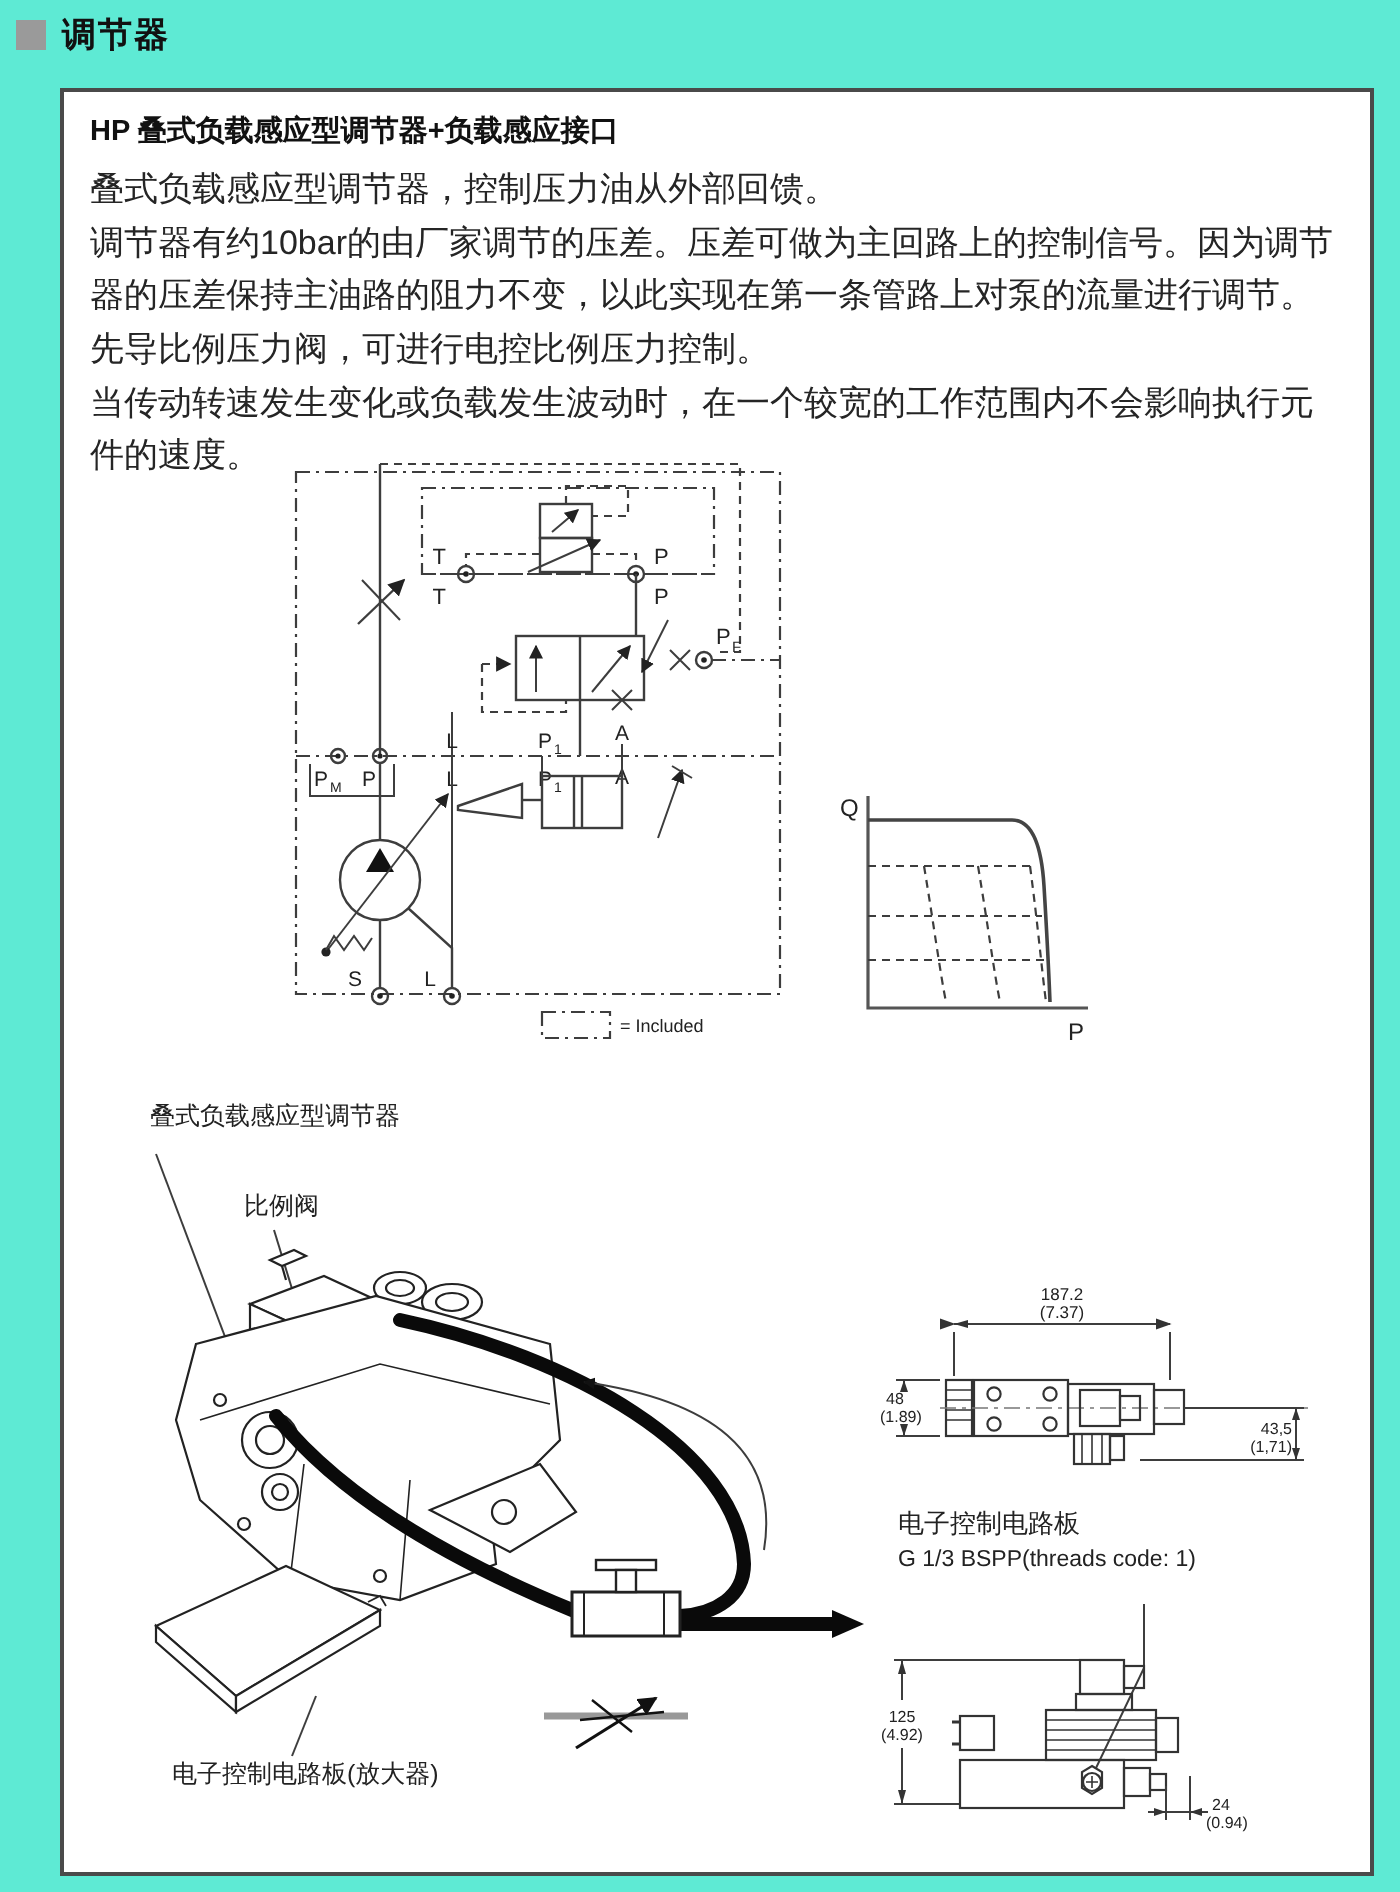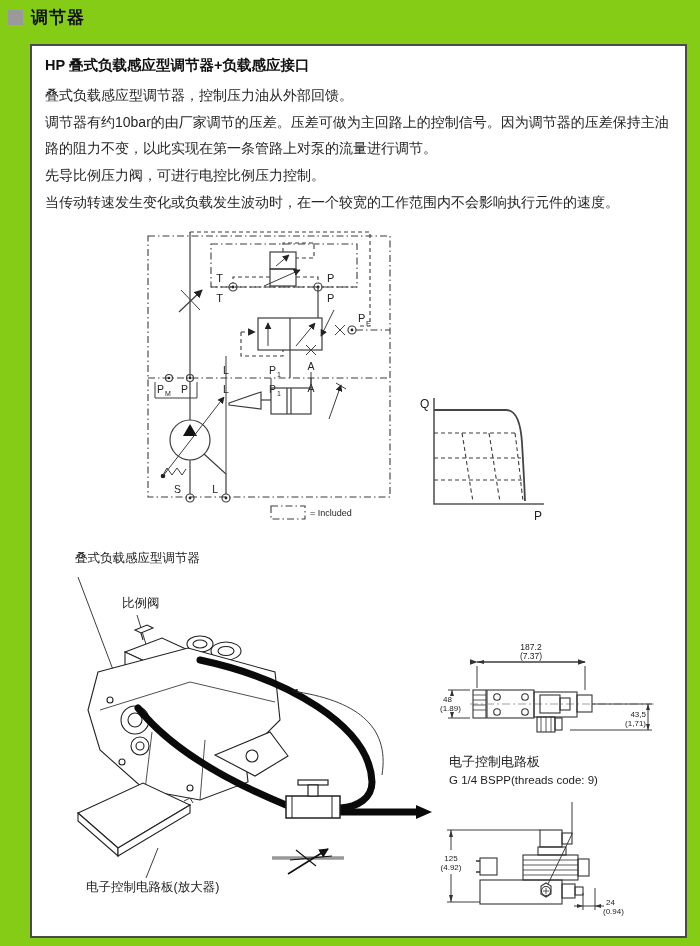--- a/index.html
+++ b/index.html
@@ -1,23 +1,23 @@
 <!DOCTYPE html>
 <html><head>
 <meta charset="utf-8">
 <style>
   html,body{margin:0;padding:0;background:#fff;}
-  #page{position:relative;width:700px;height:946px;background:#84cc16;
+  #page{position:relative;width:700px;height:946px;background:#5eead4;
         font-family:"Liberation Sans","DejaVu Sans",sans-serif;color:#1c1c1c;overflow:hidden;}
   .hdr{position:absolute;left:8px;top:6px;display:flex;align-items:center;gap:8px;}
   .hdr-sq{width:15px;height:15px;background:#9a9a9a;}
   .hdr-t{font-size:17px;font-weight:bold;color:#111;letter-spacing:1px;}
   #panel{position:absolute;left:30px;top:44px;width:653px;height:890px;border:2px solid #4a4a4a;background:#fff;}
   .ttl{position:absolute;left:45px;top:56px;font-size:14.5px;font-weight:bold;color:#111;}
-  .paras{position:absolute;left:45px;top:82px;width:628px;font-size:14px;line-height:26px;color:#252525;}
+  .paras{position:absolute;left:45px;top:82px;width:628px;font-size:17px;line-height:26px;color:#252525;}
   .paras p{margin:0 0 1px 0;}
   .callout{position:absolute;font-size:12.5px;color:#222;}
   .lsh{position:absolute;left:449px;top:753px;font-size:13px;color:#222;}
   .threads{position:absolute;left:449px;top:773px;font-size:11.5px;line-height:15px;color:#222;}
   svg{position:absolute;overflow:visible;}
   .ln{stroke:#3d3d3d;stroke-width:1.2;fill:none;}
   .thin{stroke:#3d3d3d;stroke-width:1;fill:none;}
   .dd{stroke:#3d3d3d;stroke-width:1.1;fill:none;stroke-dasharray:7 3 1.5 3;}
   .da{stroke:#3d3d3d;stroke-width:1.1;fill:none;stroke-dasharray:4 3;}
   .tx{font-family:"Liberation Sans",sans-serif;fill:#222;}
@@ -290,21 +290,21 @@
       <path class="thin" d="M152,66 H212 M130,92 H212"></path>
       <path class="thin" d="M208,66 V92"></path>
       <path d="M208,66 l-2,6 h4 Z M208,92 l-2,-6 h4 Z" fill="#333"></path>
       <text class="tx" x="206" y="79" font-size="8" text-anchor="end">43,5</text>
       <text class="tx" x="206" y="88" font-size="8" text-anchor="end">(1,71)</text>
     </g>
   </svg>
 
   <div class="lsh">电子控制电路板</div>
   <div class="threads">
-    <div>G 1/4 BSPP(threads code: 9)</div>
+    <div>G 1/3 BSPP(threads code: 1)</div>
   </div>
 
   <svg style="left:438px;top:798px;" width="252" height="148" viewBox="0 0 252 148">
     <path class="thin" d="M134,4 V36 L110,86"></path>
     <g>
       <path class="thin" d="M13,32 V52 M13,76 V104"></path>
       <path d="M13,32 l-2,7 h4 Z M13,104 l-2,-7 h4 Z" fill="#333"></path>
       <text class="tx" x="13" y="63" font-size="8" text-anchor="middle">125</text>
       <text class="tx" x="13" y="72" font-size="8" text-anchor="middle">(4.92)</text>
       <path class="thin" d="M9,32 H102 M9,104 H42"></path>

